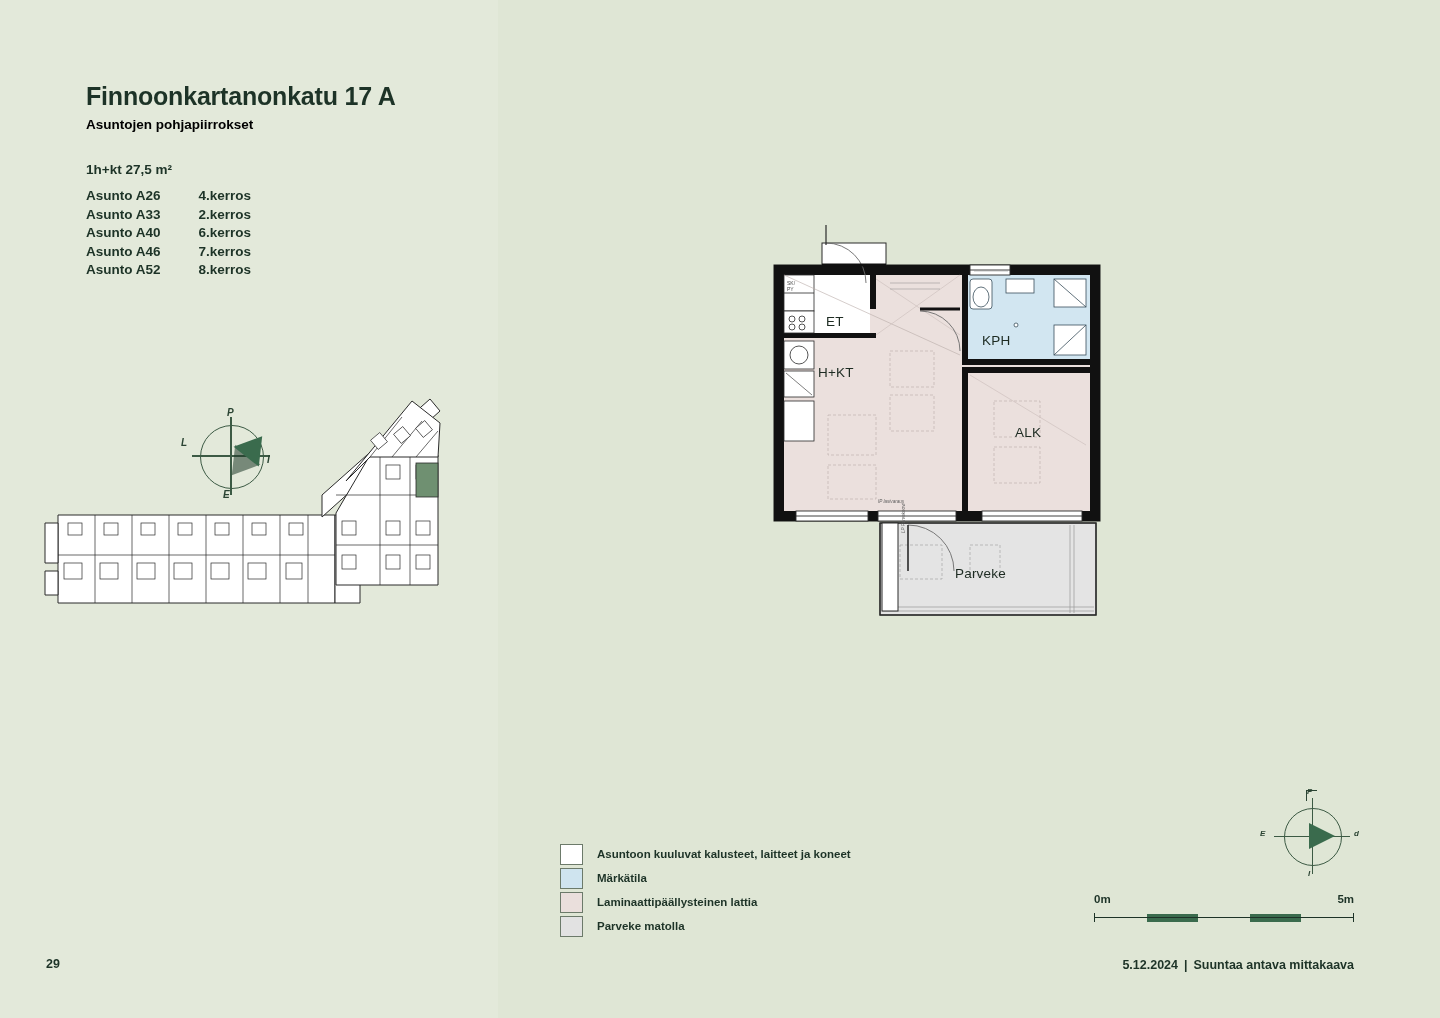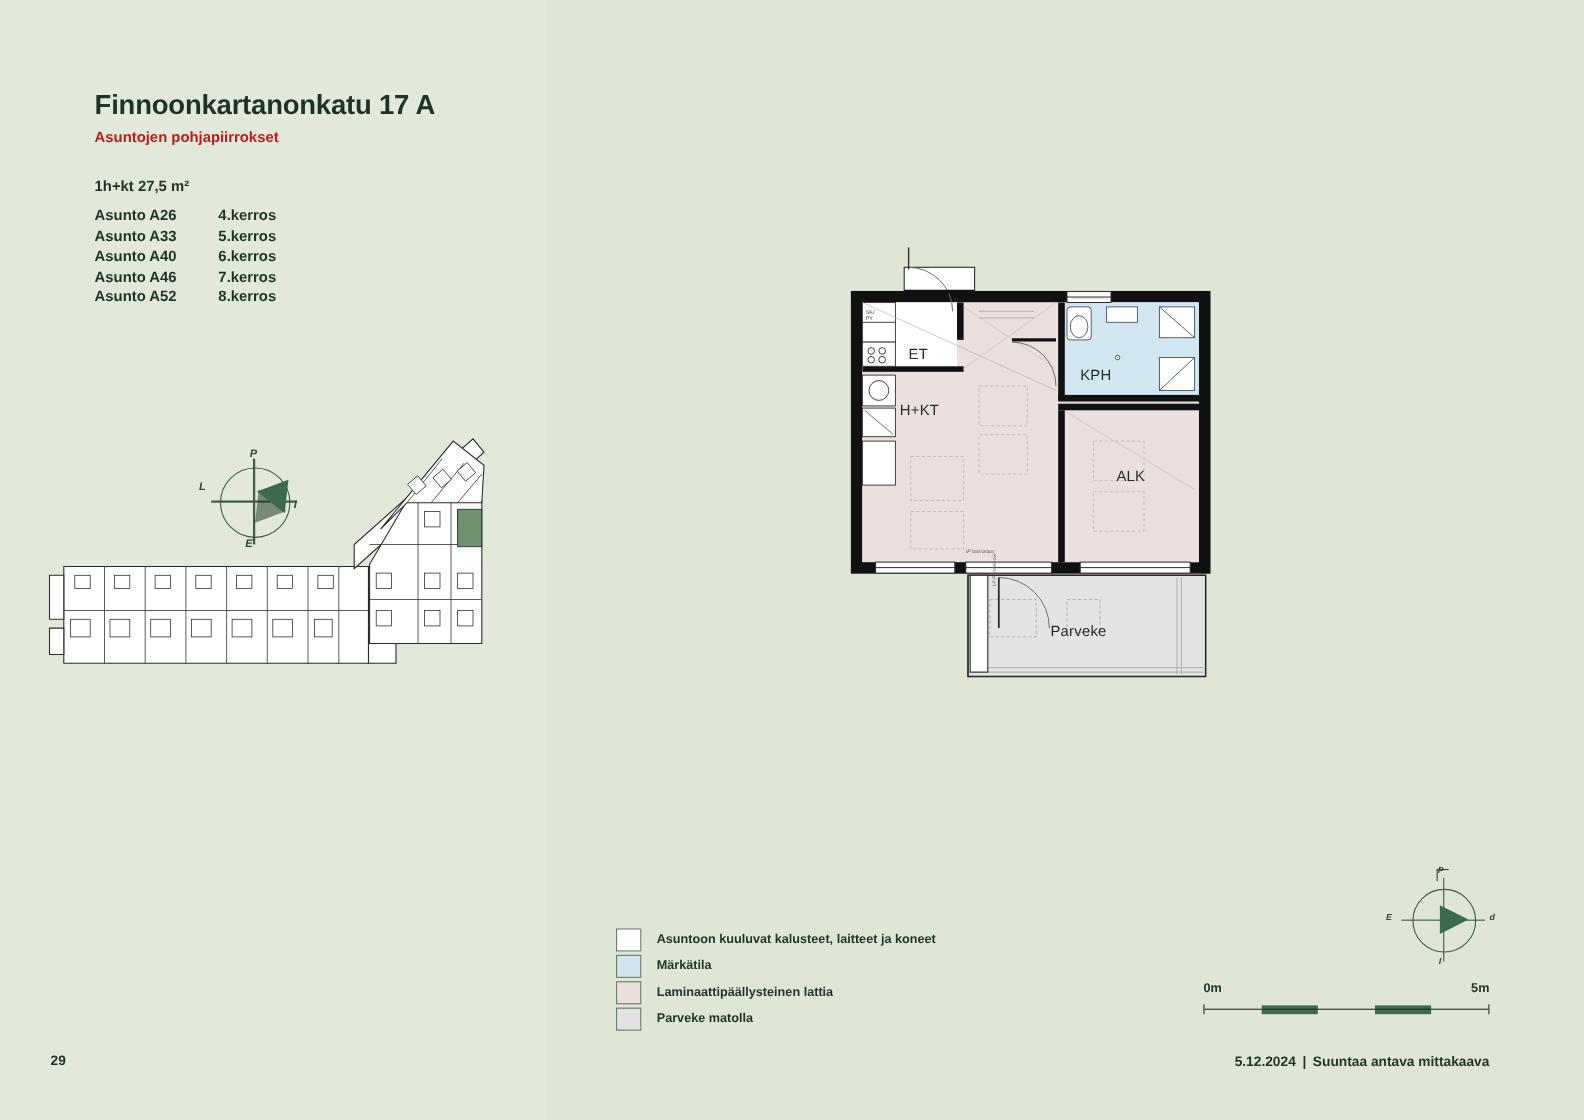--- a/index.html
+++ b/index.html
@@ -39,21 +39,21 @@
     font-size: 25px;
     font-weight: 700;
     letter-spacing: -0.2px;
     color: #1d3327;
   }
   .subtitle {
     position: absolute;
     left: 86px; top: 117px;
     font-size: 13.5px;
     font-weight: 600;
-    color: #b91c1c;
+    color: #000000;
   }
   .type-line {
     position: absolute;
     left: 86px; top: 162px;
     font-size: 13.5px;
     font-weight: 700;
     color: #1d3327;
   }
   .apt-table {
     position: absolute;
@@ -302,21 +302,21 @@
   <div class="type-line">1h+kt 27,5 m²</div>
 
   <table class="apt-table">
     <tbody>
         <tr>
       <td>Asunto A26</td>
       <td class="floor">4.kerros</td>
     </tr>
     <tr>
       <td>Asunto A33</td>
-      <td class="floor">5.kerros</td>
+      <td class="floor">2.kerros</td>
     </tr>
     <tr>
       <td>Asunto A40</td>
       <td class="floor">6.kerros</td>
     </tr>
     <tr>
       <td>Asunto A46</td>
       <td class="floor">7.kerros</td>
     </tr>
     <tr>

